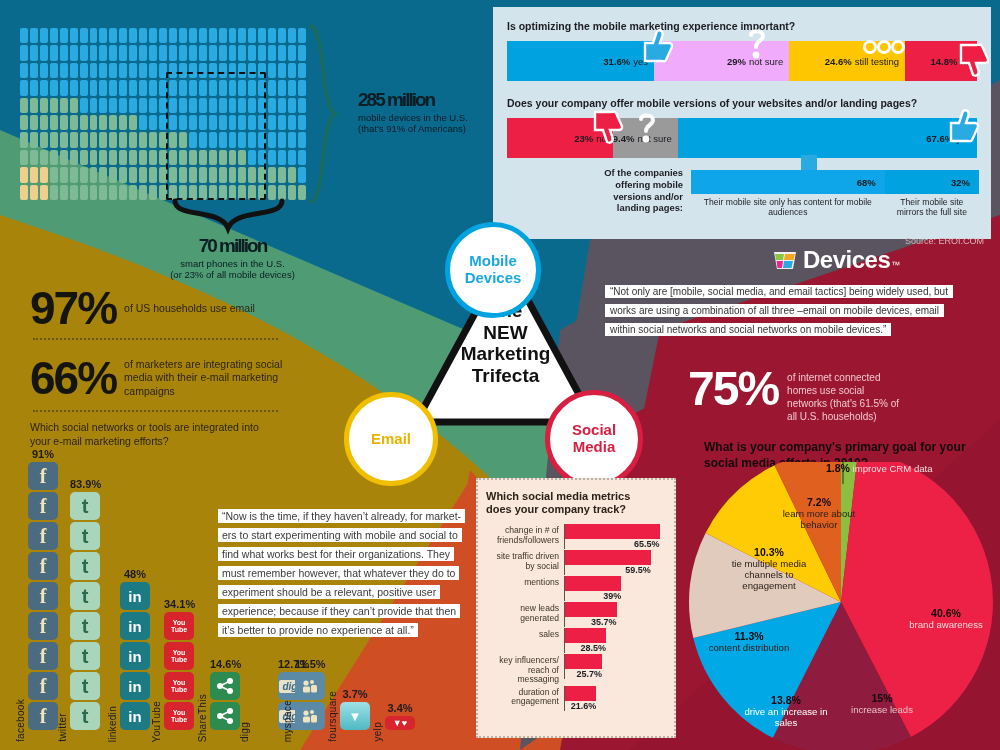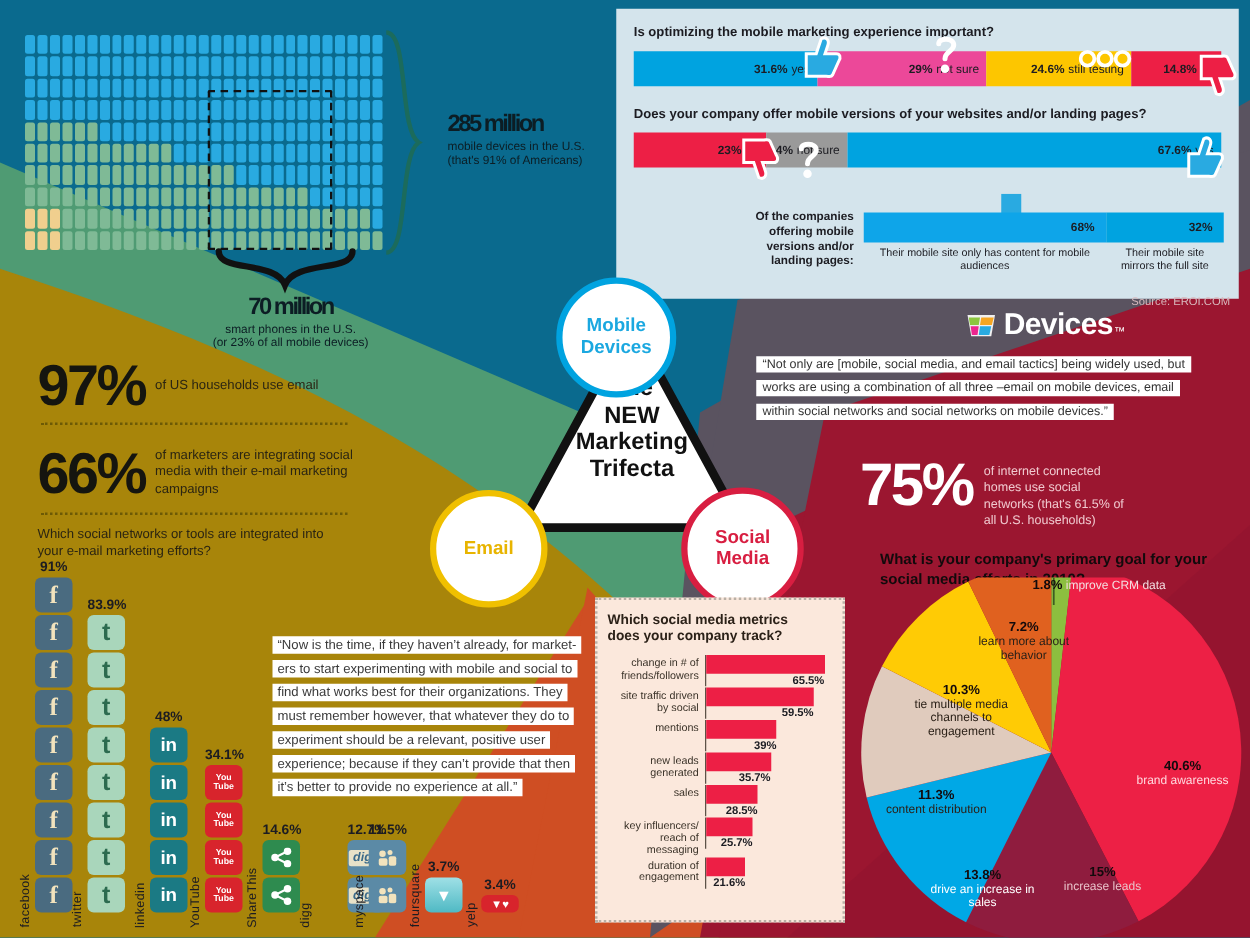--- a/index.html
+++ b/index.html
@@ -18,21 +18,21 @@
   .dev { border-radius:2px; }
 
   
   .bigstat { font-weight:bold; letter-spacing:-2px; line-height:1; }
   .dotline { border-top:2px dotted #6d5a05; }
 
   
   #mobile-panel { left:493px; top:7px; width:498px; height:232px;
                   background:#d4e4ec; }
   .panel-q { font-size:10.5px; font-weight:bold; color:#1c1c22; }
-  .seg-row { display:flex; height:28px; }
+  .seg-row { display:flex; height:40px; }
   .seg { display:flex; align-items:center; justify-content:flex-end;
          padding-right:6px; font-size:9.5px; color:#1c1c22; white-space:nowrap; }
   .seg b { margin-right:3px; }
 
   
   .tri-circle { border-radius:50%; background:#fff;
                 display:flex; align-items:center; justify-content:center;
                 text-align:center; font-weight:bold; line-height:1.12; }
 
   
@@ -545,21 +545,21 @@
         </div>
       </div>
       <div class="vlabel" style="left: 372px;">yelp</div>
     </div>
 
   <div class="abs" id="mobile-panel">
     <div style="padding:13px 14px 0 14px;">
       <div class="panel-q">Is optimizing the mobile marketing experience important?</div>
       <div class="seg-row" id="q1row" style="margin-top:9px;">
           <div class="seg" style="flex: 0.316 1 0%; background: rgb(0, 163, 224);"><b>31.6%</b> yes</div>
-          <div class="seg" style="flex: 0.29 1 0%; background: #ec4899; text-align: center;"><b>29%</b> not sure</div>
+          <div class="seg" style="flex: 0.29 1 0%; background: #f0abfc; text-align: center;"><b>29%</b> not sure</div>
           <div class="seg" style="flex: 0.246 1 0%; background: rgb(253, 198, 0);"><b>24.6%</b> still testing</div>
           <div class="seg" style="flex: 0.148 1 0%; background: rgb(237, 31, 69);"><b>14.8%</b> no</div>
         </div>
 
       <div class="panel-q" style="margin-top:16px;">Does your company offer mobile versions of your websites and/or landing pages?</div>
       <div class="seg-row" id="q2row" style="margin-top:9px;">
           <div class="seg" style="flex: 0.23 1 0%; background: rgb(237, 31, 69);"><b>23%</b> no</div>
           <div class="seg" style="flex: 0.094 1 0%; background: rgb(154, 154, 154);"><b>9.4%</b> not sure</div>
           <div class="seg" style="flex: 0.676 1 0%; background: rgb(0, 163, 224);"><b>67.6%</b> yes</div>
         </div>

